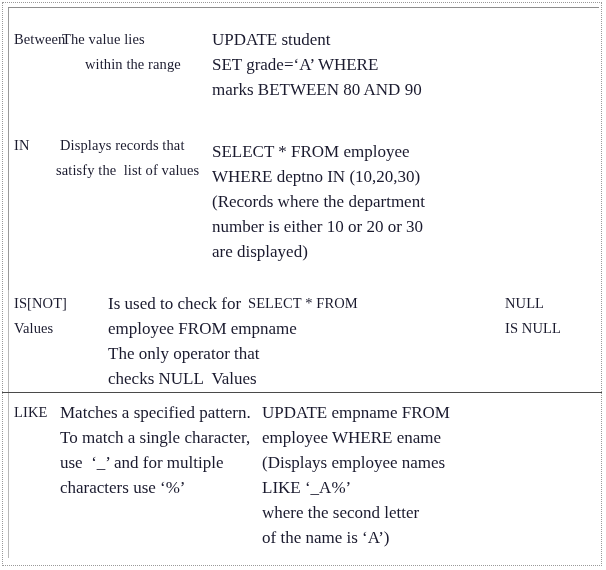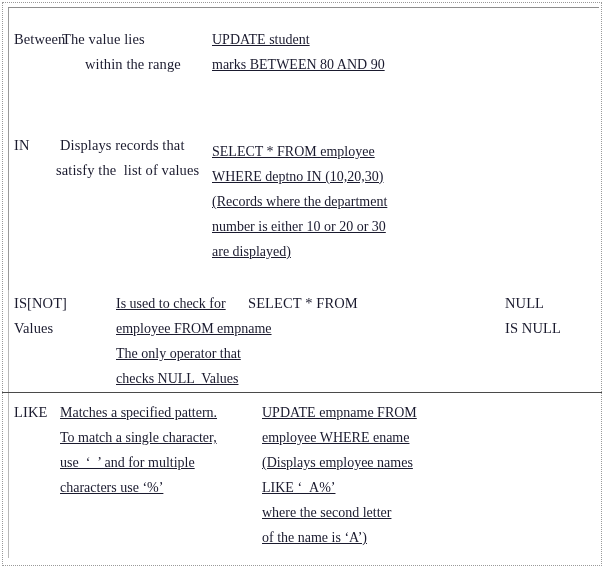--- a/index.html
+++ b/index.html
@@ -102,61 +102,62 @@
 
   .row-isnot .col-op   { left: 14px;  top: 0; }
   .row-isnot .col-op2  { left: 14px;  top: 25px; }
   .row-isnot .col-ex   { left: 248px; top: 0; }
   .row-isnot .col-extra{ left: 505px; top: 0; }
   .row-isnot .col-extra2{left: 505px; top: 25px; }
 
   .row-like .col-op   { left: 14px;  top: 0; }
 
   .stack { position: absolute; }
-  .stack .line { line-height: 25px; white-space: pre; font-size: 14px; text-decoration: underline; }
+  .stack .line { line-height: 25px; white-space: pre; font-size: 17px; }
 </style>
 </head>
 <body>
 
 <div id="page">
 
   <div class="outer-frame"></div>
   <div class="rule-top"></div>
   <div class="rule-left"></div>
   <div class="rule-left-2"></div>
   <div class="rule-mid"></div>
   <div class="rule-left-3"></div>
 
   <div class="row row-between" style="top:27px;">
     <div class="cell col-op">Between</div>
     <div class="cell col-desc">The value lies</div>
     <div class="cell col-desc2">within the range</div>
     <div class="stack" style="left:212px; top:0;">
       <div class="line">UPDATE student</div>
+      <div class="line">SET grade=‘A’ WHERE</div>
       <div class="line">marks BETWEEN 80 AND 90</div>
     </div>
   </div>
 
   <div class="row row-in" style="top:133px;">
     <div class="cell col-op">IN</div>
     <div class="cell col-desc">Displays records that</div>
     <div class="cell col-desc2">satisfy the  list of values</div>
     <div class="stack" style="left:212px; top:0;margin-top:6px;">
       <div class="line">SELECT * FROM employee</div>
       <div class="line">WHERE deptno IN (10,20,30)</div>
       <div class="line">(Records where the department</div>
       <div class="line">number is either 10 or 20 or 30</div>
       <div class="line">are displayed)</div>
     </div>
   </div>
 
   <div class="row row-isnot" style="top:291px;">
     <div class="cell col-op">IS[NOT]</div>
     <div class="cell col-op2">Values</div>
-    <div class="stack" style="left:108px; top:0;margin-left:8px;">
+    <div class="stack" style="left:108px; top:0;">
       <div class="line">Is used to check for</div>
       <div class="line">employee FROM empname</div>
       <div class="line">The only operator that</div>
       <div class="line">checks NULL  Values</div>
     </div>
     <div class="cell col-ex">SELECT * FROM</div>
     <div class="cell col-extra">NULL</div>
     <div class="cell col-extra2">IS NULL</div>
   </div>
 

